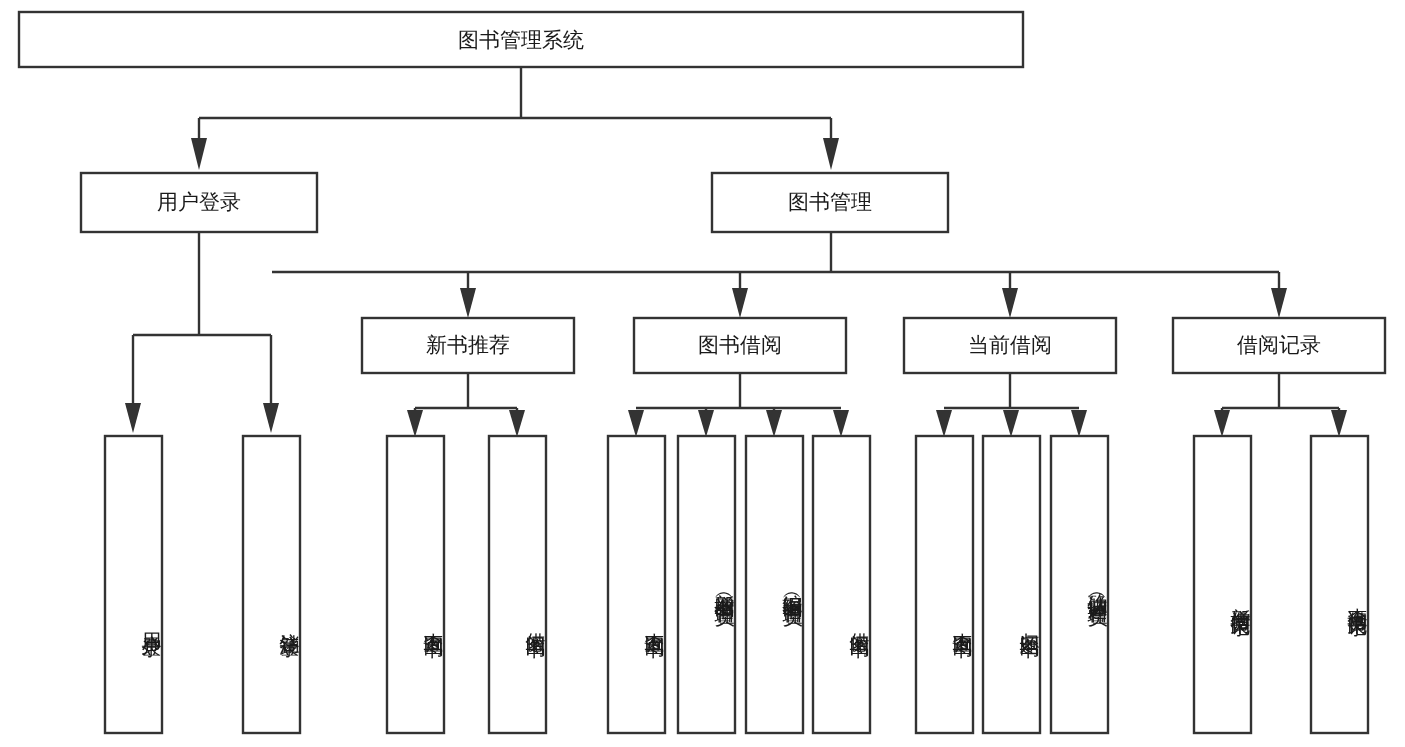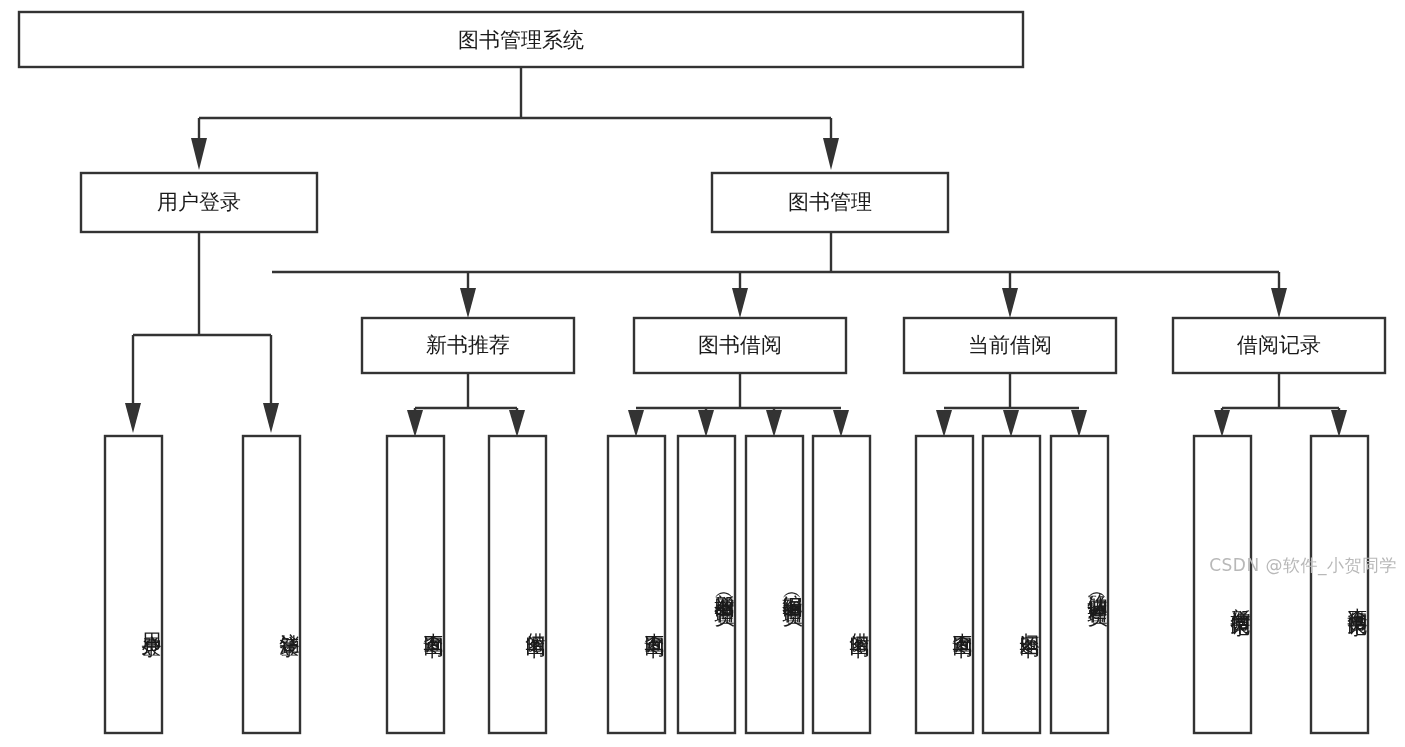--- a/index.html
+++ b/index.html
@@ -193,15 +193,14 @@
   <div class="vlabel" style="left:746px; top:444px; width:57px; height:285px;">编辑图书（管理员）</div>
   <div class="vlabel" style="left:813px; top:516px; width:57px; height:210px;">借阅图书</div>
 
   <div class="vlabel" style="left:916px; top:516px; width:57px; height:210px;">查询图书</div>
   <div class="vlabel" style="left:983px; top:516px; width:57px; height:210px;">归还图书</div>
   <div class="vlabel" style="left:1051px; top:444px; width:57px; height:285px;">确认归还（管理员）</div>
 
   <div class="vlabel" style="left:1194px; top:470px; width:57px; height:255px;">新增借阅记录</div>
   <div class="vlabel" style="left:1311px; top:470px; width:57px; height:255px;">查询借阅记录</div>
 
-  <div class="watermark">CSDN @软件_小贺同学</div>
 
 </div>
 
 </body></html>

